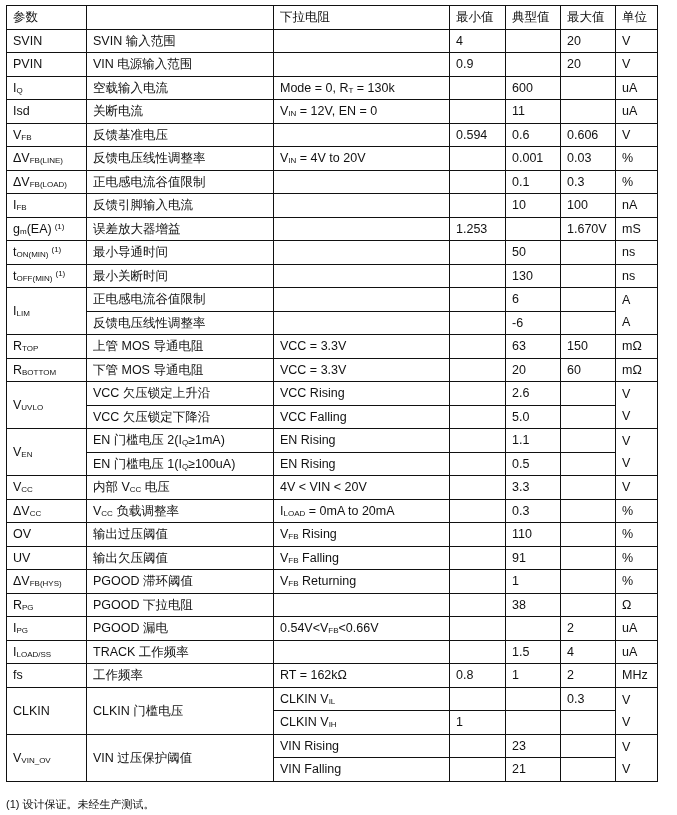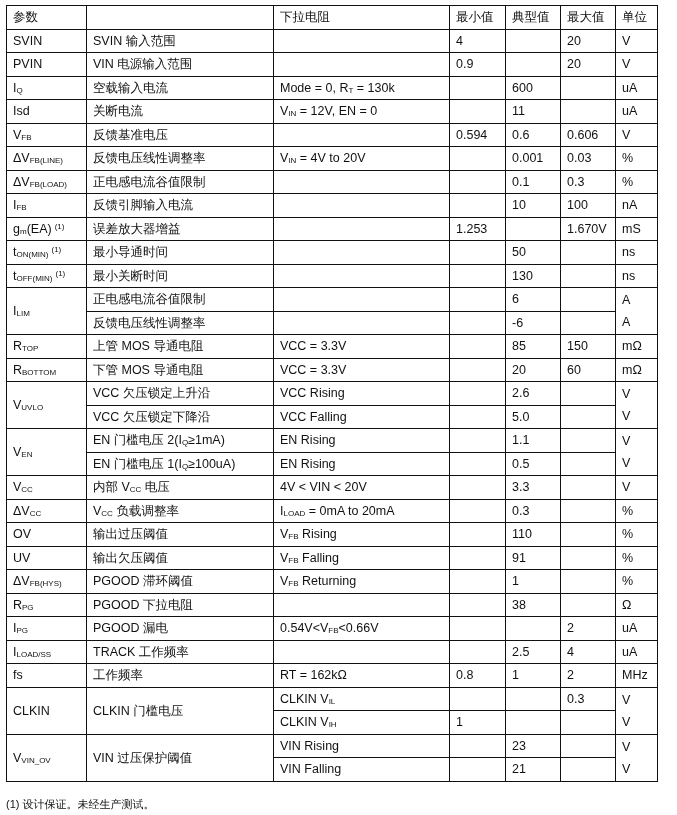--- a/index.html
+++ b/index.html
@@ -156,21 +156,21 @@
         <td></td>
         <td></td>
         <td>-6</td>
         <td></td>
       </tr>
       <tr>
         <td>R<sub class="s">TOP</sub></td>
         <td>上管 MOS 导通电阻</td>
         <td>VCC = 3.3V</td>
         <td></td>
-        <td>85</td>
+        <td>63</td>
         <td>150</td>
         <td>mΩ</td>
       </tr>
       <tr>
         <td>R<sub class="s">BOTTOM</sub></td>
         <td>下管 MOS 导通电阻</td>
         <td>VCC = 3.3V</td>
         <td></td>
         <td>20</td>
         <td>60</td>
@@ -279,21 +279,21 @@
         <td></td>
         <td></td>
         <td>2</td>
         <td>uA</td>
       </tr>
       <tr>
         <td>I<sub class="s">LOAD/SS</sub></td>
         <td>TRACK  工作频率</td>
         <td></td>
         <td></td>
-        <td>2.5</td>
+        <td>1.5</td>
         <td>4</td>
         <td>uA</td>
       </tr>
       <tr>
         <td>fs</td>
         <td>工作频率</td>
         <td>RT = 162kΩ</td>
         <td>0.8</td>
         <td>1</td>
         <td>2</td>

